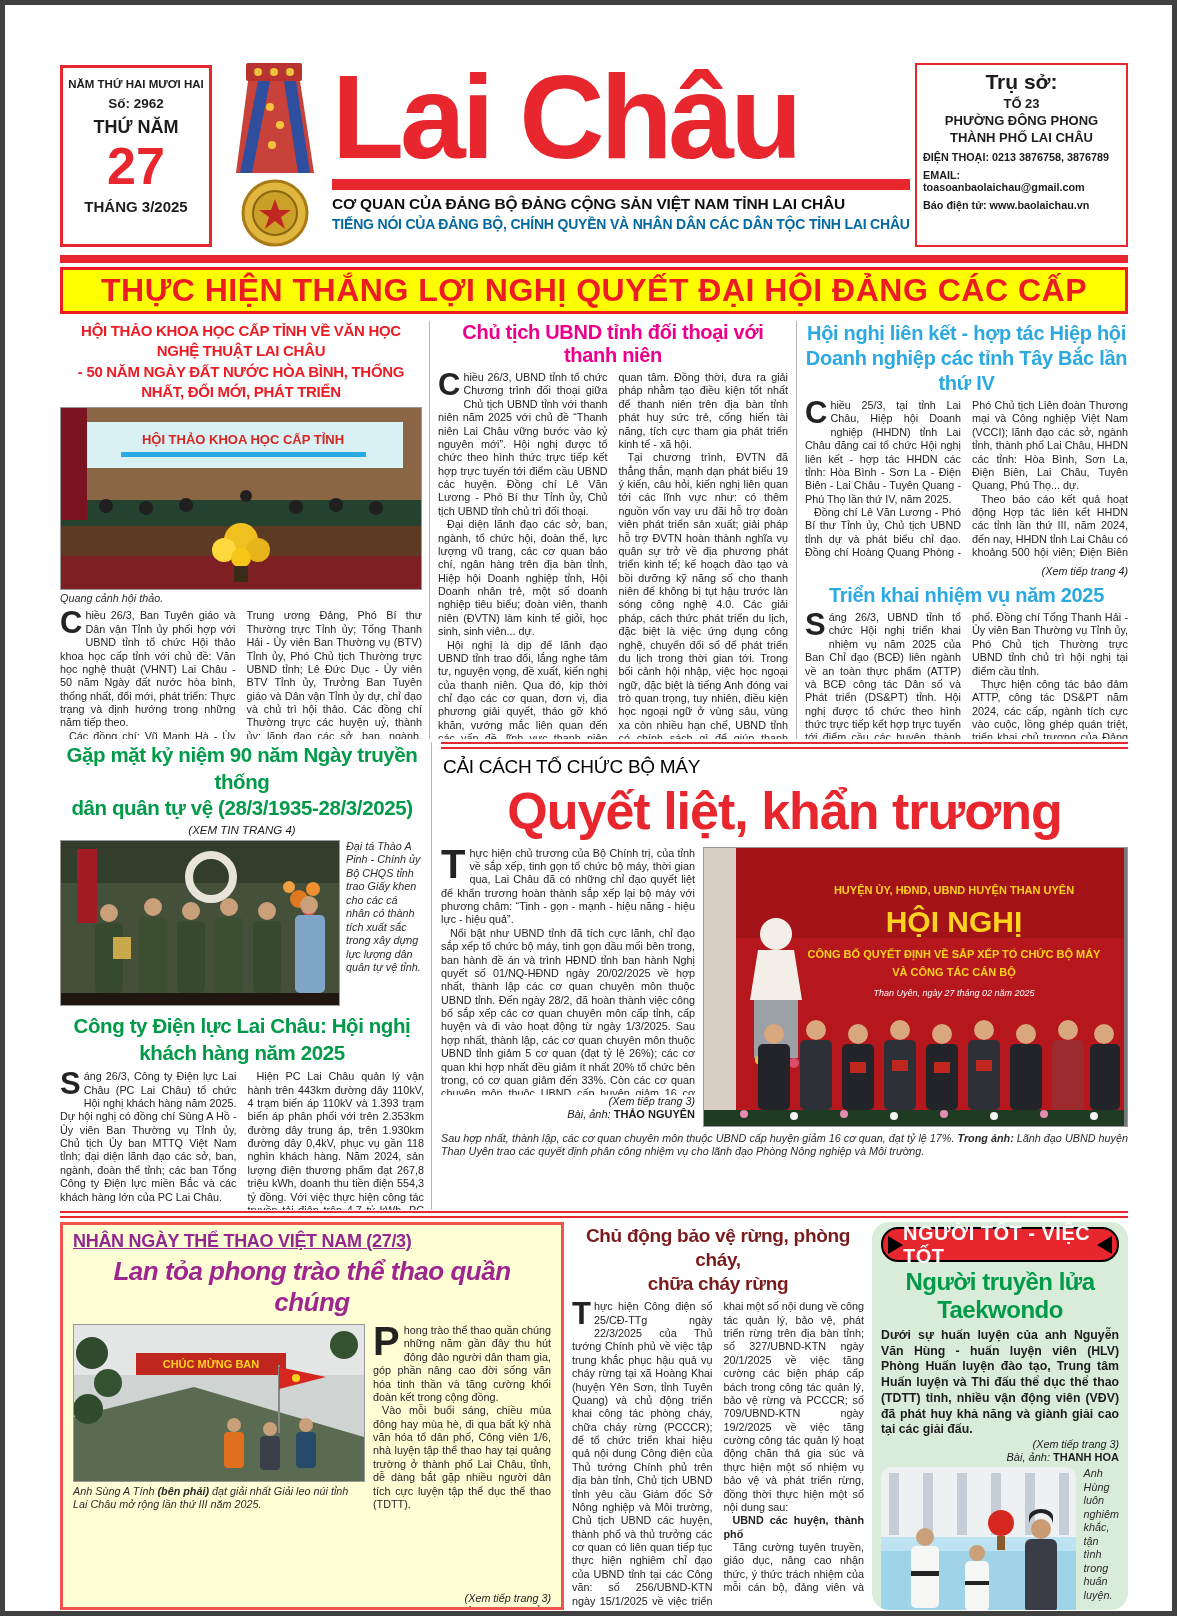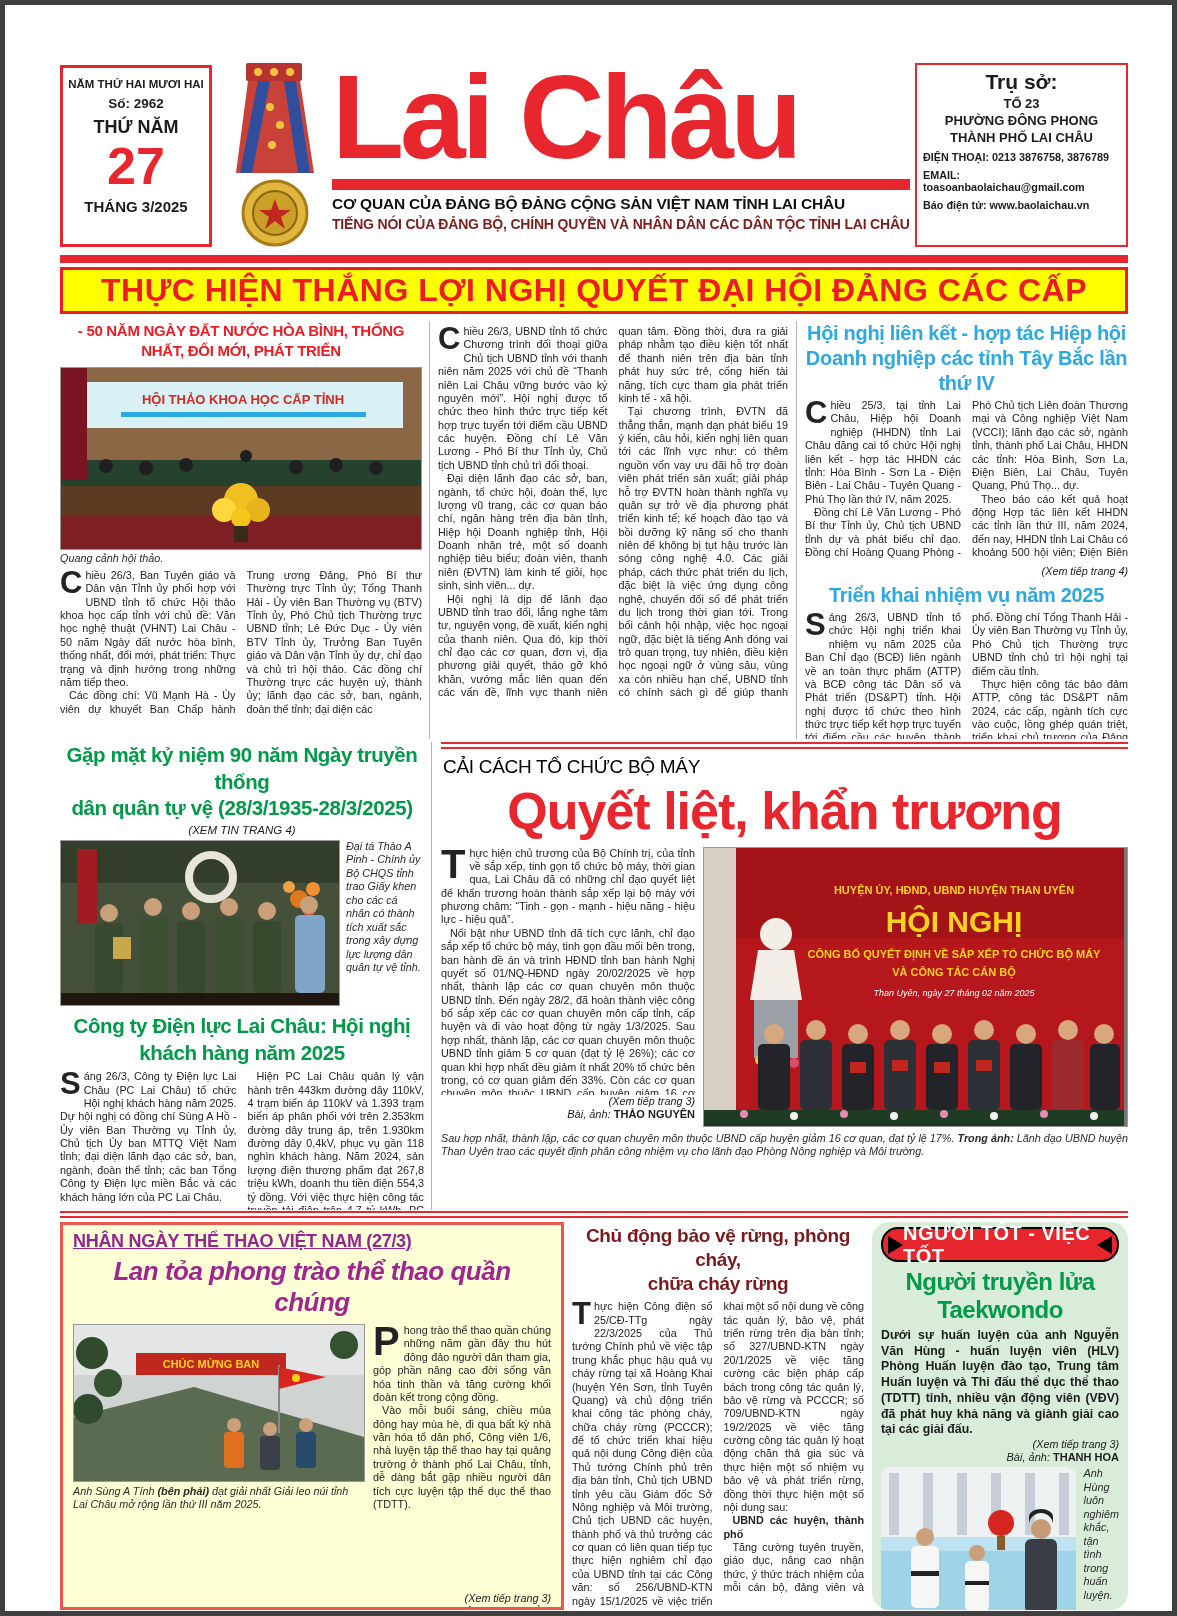--- a/index.html
+++ b/index.html
@@ -11,21 +11,21 @@
   .issue-box .l1{font-size:11.5px;font-weight:bold;}
   .issue-box .l2{font-size:13.5px;font-weight:bold;margin-top:6px;}
   .issue-box .l3{font-size:18px;font-weight:bold;margin-top:6px;}
   .issue-box .day{font-size:52px;font-weight:bold;color:#e8262d;line-height:1.0;margin-top:2px;}
   .issue-box .l5{font-size:15px;font-weight:bold;margin-top:6px;}
   .medal{left:213px;top:56px;width:110px;height:192px;}
   .mast{left:327px;top:52px;width:578px;height:196px;overflow:hidden;}
   .mast .title{font-size:118px;font-weight:bold;color:#e8262d;line-height:1.02;letter-spacing:-4px;white-space:nowrap;}
   .mast .bar{height:11px;background:#e8262d;margin:2px 0 5px;}
   .mast .tg1{font-size:15.5px;font-weight:bold;color:#111;letter-spacing:-0.2px;}
-  .mast .tg2{font-size:14px;font-weight:bold;color:#7f1d1d;margin-top:3px;letter-spacing:-0.2px;}
+  .mast .tg2{font-size:14px;font-weight:bold;color:#0369a1;margin-top:3px;letter-spacing:-0.2px;}
   .office{left:910px;top:58px;width:213px;height:184px;border:2px solid #e8262d;box-sizing:border-box;text-align:center;padding:5px 6px;}
   .office .t{font-size:21px;font-weight:bold;}
   .office .l{font-size:13px;font-weight:bold;margin-top:2px;}
   .office .s{font-size:10.8px;font-weight:bold;margin-top:6px;text-align:left;}
   .redbar{left:55px;top:250px;width:1068px;height:8px;background:#e8262d;}
   .banner{left:55px;top:262px;width:1068px;height:47px;background:#ffff00;border:3px solid #ed1c24;box-sizing:border-box;display:flex;align-items:center;justify-content:center;font-size:32px;font-weight:bold;color:#ed1c24;letter-spacing:0.5px;}
   
   .body-txt{font-size:10.8px;line-height:1.24;color:#232323;}
   .body-txt p{margin:0;text-indent:9px;text-align:justify;}
   .body-txt p.first{text-indent:0;}
@@ -144,20 +144,21 @@
     <div class="s">Báo điện tử: www.baolaichau.vn</div>
   </div>
 
   <div class="abs redbar"></div>
   <div class="abs banner">THỰC HIỆN THẮNG LỢI NGHỊ QUYẾT ĐẠI HỘI ĐẢNG CÁC CẤP</div>
 
   <div class="abs top-sec">
 
     <div class="tcol tc1">
       <div class="h-red">
+        <div>HỘI THẢO KHOA HỌC CẤP TỈNH VỀ VĂN HỌC NGHỆ THUẬT LAI CHÂU</div>
         <div>- 50 NĂM NGÀY ĐẤT NƯỚC HÒA BÌNH, THỐNG NHẤT, ĐỔI MỚI, PHÁT TRIỂN</div>
       </div>
       <div class="photo-frame vhnt-photo">
         <svg width="360" height="181" viewBox="0 0 360 181" preserveAspectRatio="none">
           <rect width="360" height="92" fill="#8a6644"></rect>
           <rect x="0" y="92" width="360" height="89" fill="#24422e"></rect>
           <rect x="22" y="14" width="320" height="46" fill="#d9f0f4"></rect>
           <text x="182" y="36" font-size="13" font-weight="bold" fill="#d6261f" text-anchor="middle">HỘI THẢO KHOA HỌC CẤP TỈNH</text>
           <rect x="60" y="44" width="245" height="5" fill="#2da9e1"></rect>
           <rect x="0" y="0" width="26" height="112" fill="#7a1420"></rect>
@@ -179,20 +180,21 @@
       </div>
       <div class="caption vhnt-cap">Quang cảnh hội thảo.</div>
       <div class="body-txt cols2 vhnt-body">
         <p class="first"><span class="dc">C</span><span>hiều 26/3, Ban Tuyên giáo và Dân vận Tỉnh ủy phối hợp với UBND tỉnh tổ chức Hội thảo khoa học cấp tỉnh với chủ đề: Văn học nghệ thuật (VHNT) Lai Châu - 50 năm Ngày đất nước hòa bình, thống nhất, đổi mới, phát triển: Thực trạng và định hướng trong những năm tiếp theo.</span></p>
         <p>Các đồng chí: Vũ Mạnh Hà - Ủy viên dự khuyết Ban Chấp hành Trung ương Đảng, Phó Bí thư Thường trực Tỉnh ủy; Tống Thanh Hải - Ủy viên Ban Thường vụ (BTV) Tỉnh ủy, Phó Chủ tịch Thường trực UBND tỉnh; Lê Đức Dục - Ủy viên BTV Tỉnh ủy, Trưởng Ban Tuyên giáo và Dân vận Tỉnh ủy dự, chỉ đạo và chủ trì hội thảo. Các đồng chí Thường trực các huyện uỷ, thành ủy; lãnh đạo các sở, ban, ngành, đoàn thể tỉnh; đại diện các</p>
 
       </div>
     </div>
 
     <div class="tcol tc2">
+      <div class="h-mag">Chủ tịch UBND tỉnh đối thoại với thanh niên</div>
       <div class="body-txt cols2 dlg-body">
         <p class="first"><span class="dc">C</span><span>hiều 26/3, UBND tỉnh tổ chức Chương trình đối thoại giữa Chủ tịch UBND tỉnh với thanh niên năm 2025 với chủ đề “Thanh niên Lai Châu vững bước vào kỷ nguyên mới”. Hội nghị được tổ chức theo hình thức trực tiếp kết hợp trực tuyến tới điểm cầu UBND các huyện. Đồng chí Lê Văn Lương - Phó Bí thư Tỉnh ủy, Chủ tịch UBND tỉnh chủ trì đối thoại.</span></p>
         <p>Đại diện lãnh đạo các sở, ban, ngành, tổ chức hội, đoàn thể, lực lượng vũ trang, các cơ quan báo chí, ngân hàng trên địa bàn tỉnh, Hiệp hội Doanh nghiệp tỉnh, Hội Doanh nhân trẻ, một số doanh nghiệp tiêu biểu; đoàn viên, thanh niên (ĐVTN) làm kinh tế giỏi, học sinh, sinh viên... dự.</p>
         <p>Hội nghị là dịp để lãnh đạo UBND tỉnh trao đổi, lắng nghe tâm tư, nguyện vọng, đề xuất, kiến nghị của thanh niên. Qua đó, kịp thời chỉ đạo các cơ quan, đơn vị, địa phương giải quyết, tháo gỡ khó khăn, vướng mắc liên quan đến các vấn đề, lĩnh vực thanh niên quan tâm. Đồng thời, đưa ra giải pháp nhằm tạo điều kiện tốt nhất để thanh niên trên địa bàn tỉnh phát huy sức trẻ, cống hiến tài năng, tích cực tham gia phát triển kinh tế - xã hội.</p>
         <p>Tại chương trình, ĐVTN đã thẳng thắn, mạnh dạn phát biểu 19 ý kiến, câu hỏi, kiến nghị liên quan tới các lĩnh vực như: có thêm nguồn vốn vay ưu đãi hỗ trợ đoàn viên phát triển sản xuất; giải pháp hỗ trợ ĐVTN hoàn thành nghĩa vụ quân sự trở về địa phương phát triển kinh tế; kế hoạch đào tạo và bồi dưỡng kỹ năng số cho thanh niên để không bị tụt hậu trước làn sóng công nghệ 4.0. Các giải pháp, cách thức phát triển du lịch, đặc biệt là việc ứng dụng công nghệ, chuyển đổi số để phát triển du lịch trong thời gian tới. Trong bối cảnh hội nhập, việc học ngoại ngữ, đặc biệt là tiếng Anh đóng vai trò quan trọng, tuy nhiên, điều kiện học ngoại ngữ ở vùng sâu, vùng xa còn nhiều hạn chế, UBND tỉnh có chính sách gì để giúp thanh niên có cơ hội học tập và sử dụng ngoại ngữ hiệu quả hơn...</p>
 
       </div>
     </div>
 
     <div class="tcol tc3">

